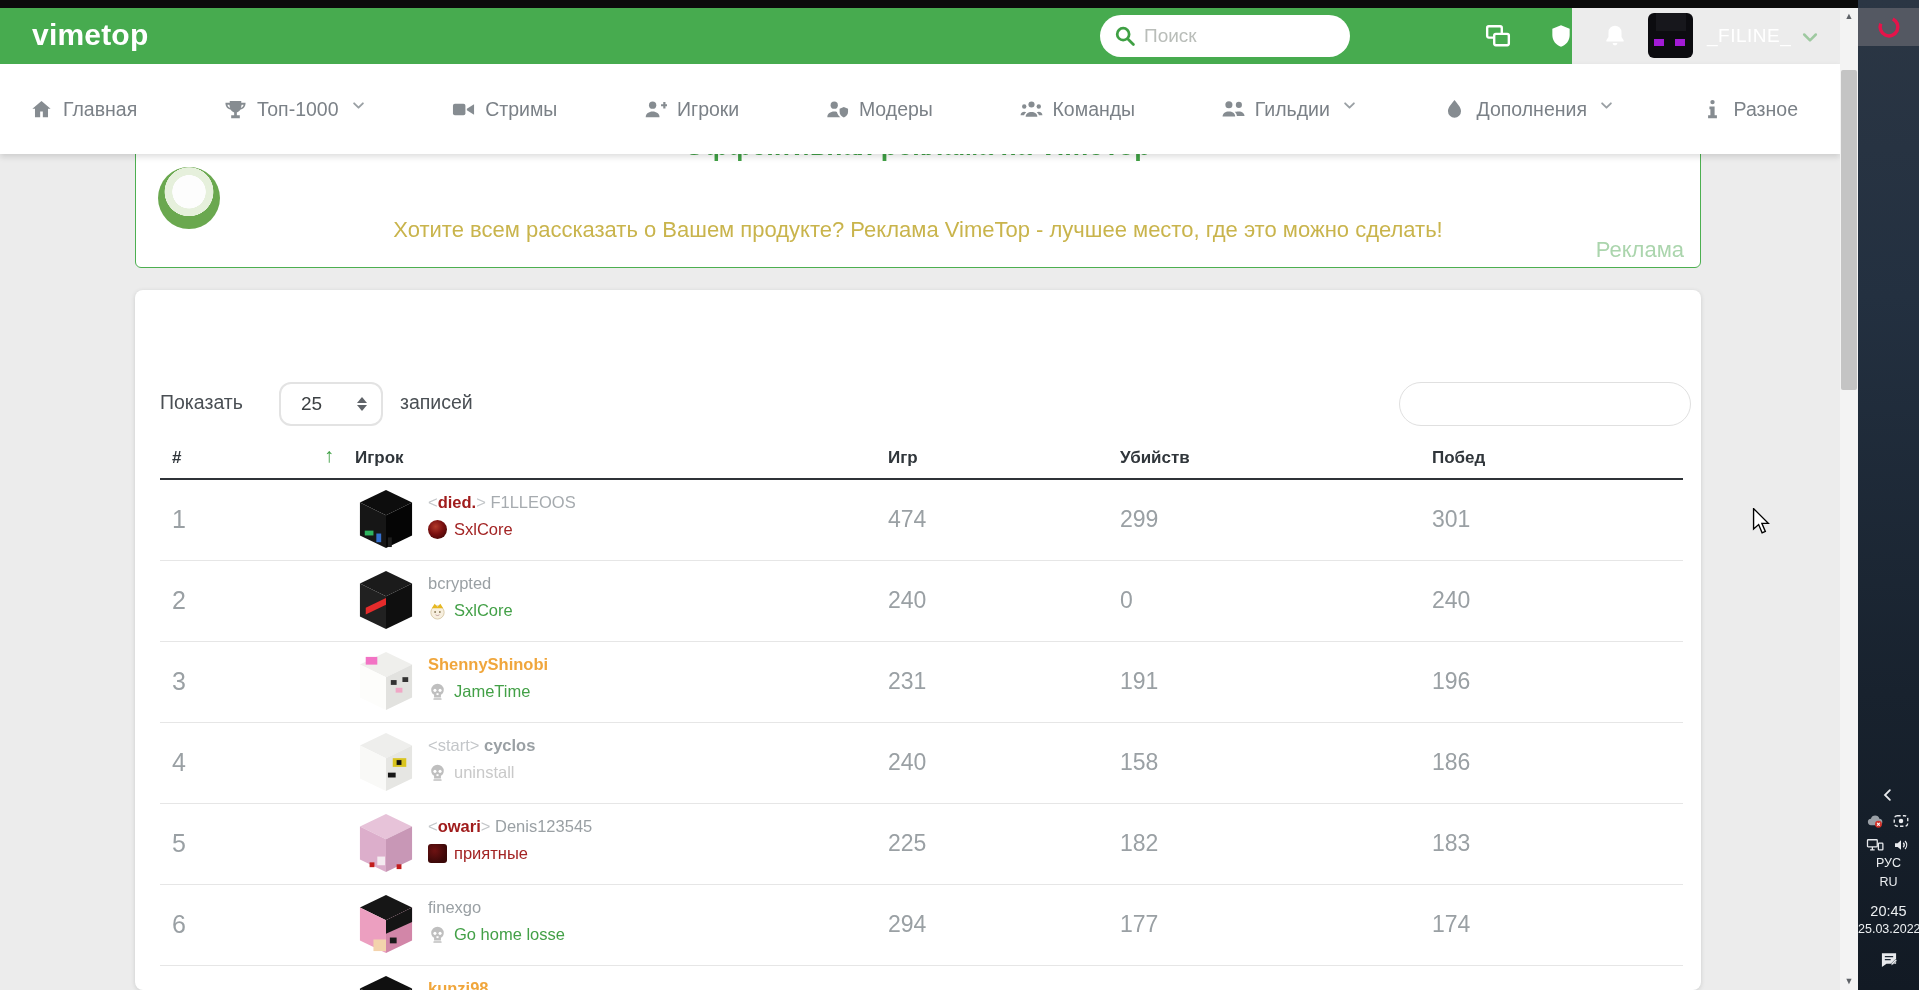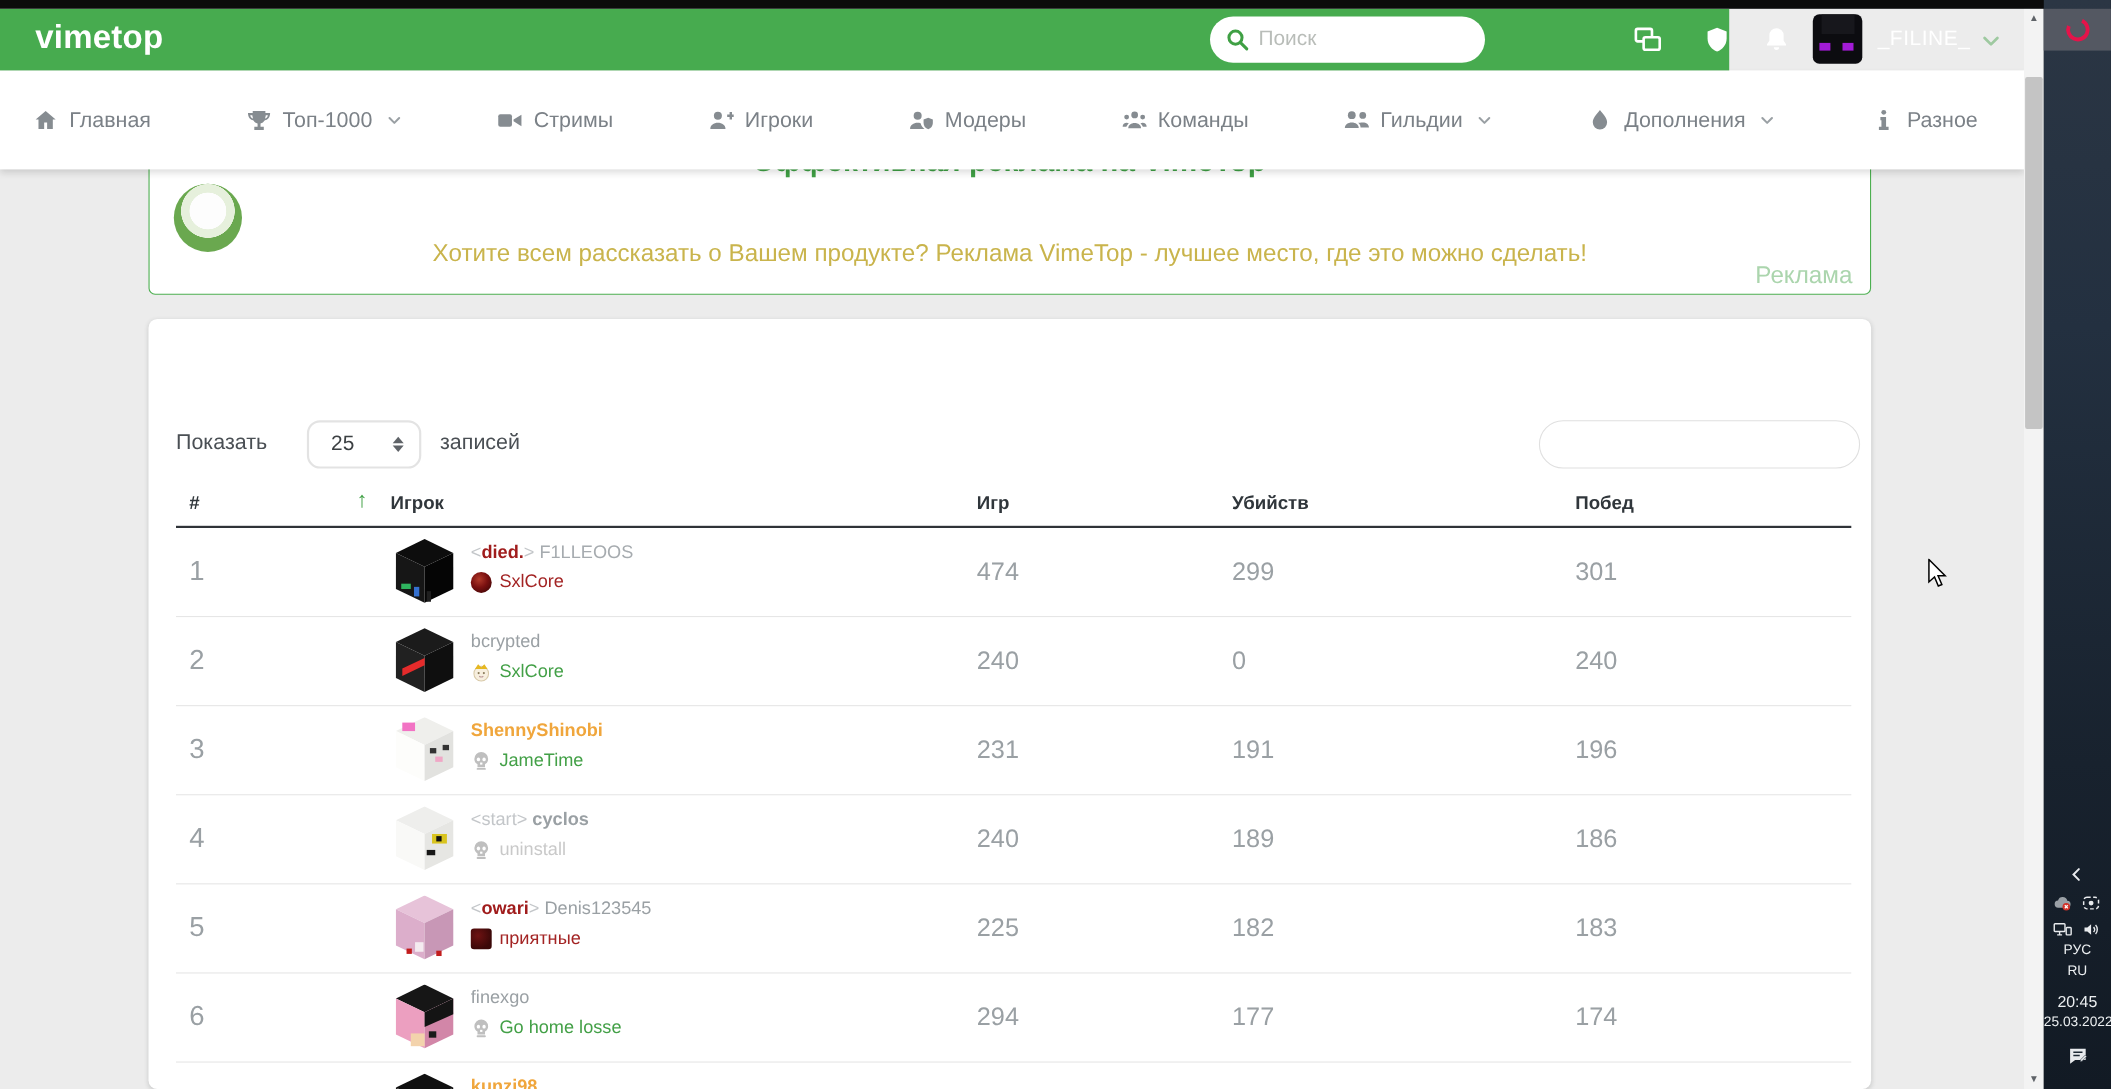--- a/index.html
+++ b/index.html
@@ -29,21 +29,21 @@
   .avatar .eye.l { left:6px; } .avatar .eye.r { left:27px; }
   .avatar .brow { position:absolute; top:0; left:8px; width:30px; height:18px; background:#17171c; }
   .uname { position:absolute; left:1707px; top:17px; color:#fff; font-size:19px; letter-spacing:.5px; }
   .hchev { position:absolute; left:1800px; top:19px; width:20px; height:20px; color:#9ec9a0; }
   .hchev svg { width:100%; height:100%; }
 
   
   nav { position:absolute; left:0; top:56px; width:1840px; height:90px; background:#fff; z-index:5;
         display:flex; align-items:center; justify-content:space-between; padding:0 42px 0 30px;
         box-shadow:0 3px 6px rgba(0,0,0,.13); }
-  .nav-item { display:flex; align-items:center; gap:10px; cursor:pointer; white-space:nowrap; }
+  .nav-item { display:flex; align-items:flex-start; gap:10px; cursor:pointer; white-space:nowrap; }
   .nicon { width:23px; height:23px; color:#868c91; }
   .nicon svg { width:100%; height:100%; fill:currentColor; }
   .nlabel { font-size:19.5px; color:#7b8187; }
   .nchev { width:15px; height:15px; color:#9aa0a4; margin-left:2px; }
   .nchev svg { width:100%; height:100%; }
 
   
   .banner { position:absolute; left:135px; top:112px; width:1566px; height:148px; background:#fff;
             border:1.6px solid #4caf50; border-radius:6px; z-index:1; }
   .b-avatar { position:absolute; left:22px; top:46px; width:62px; height:62px; border-radius:50%;
@@ -362,21 +362,21 @@
                       <ellipse cx="7.3" cy="8.8" rx="1.6" ry="1.8" fill="#fff"></ellipse>
                       <ellipse cx="12.7" cy="8.8" rx="1.6" ry="1.8" fill="#fff"></ellipse>
                       <rect x="8.9" y="11.8" width="2.2" height="2" fill="#fff"></rect>
                       <rect x="5.6" y="17" width="8.8" height="1.8" rx=".9" fill="#bfbfbf"></rect>
                     </svg>
                   </span>
                   <span style="color:#c9c9c9">uninstall</span>
                 </div>
               </div>
               <div class="num" style="left:728px">240</div>
-              <div class="num" style="left:960px">189</div>
+              <div class="num" style="left:960px">158</div>
               <div class="num" style="left:1272px">186</div>
             </div>
             <div class="trow" style="top: 362px;">
               <div class="rk">5</div>
               <svg class="mc-head" viewBox="0 0 58 62" width="56" height="60">
                 <polygon points="29,0 56,13 29,26 2,13" fill="#e7c3d9"></polygon>
                 <polygon points="2,13 29,26 29,60 2,47" fill="#dcaecb"></polygon>
                 <polygon points="29,26 56,13 56,47 29,60" fill="#c897b6"></polygon>
                 <rect x="12" y="50" width="5" height="5" fill="#c21d1d"></rect>
                 <rect x="40" y="52" width="5" height="5" fill="#c21d1d"></rect>

